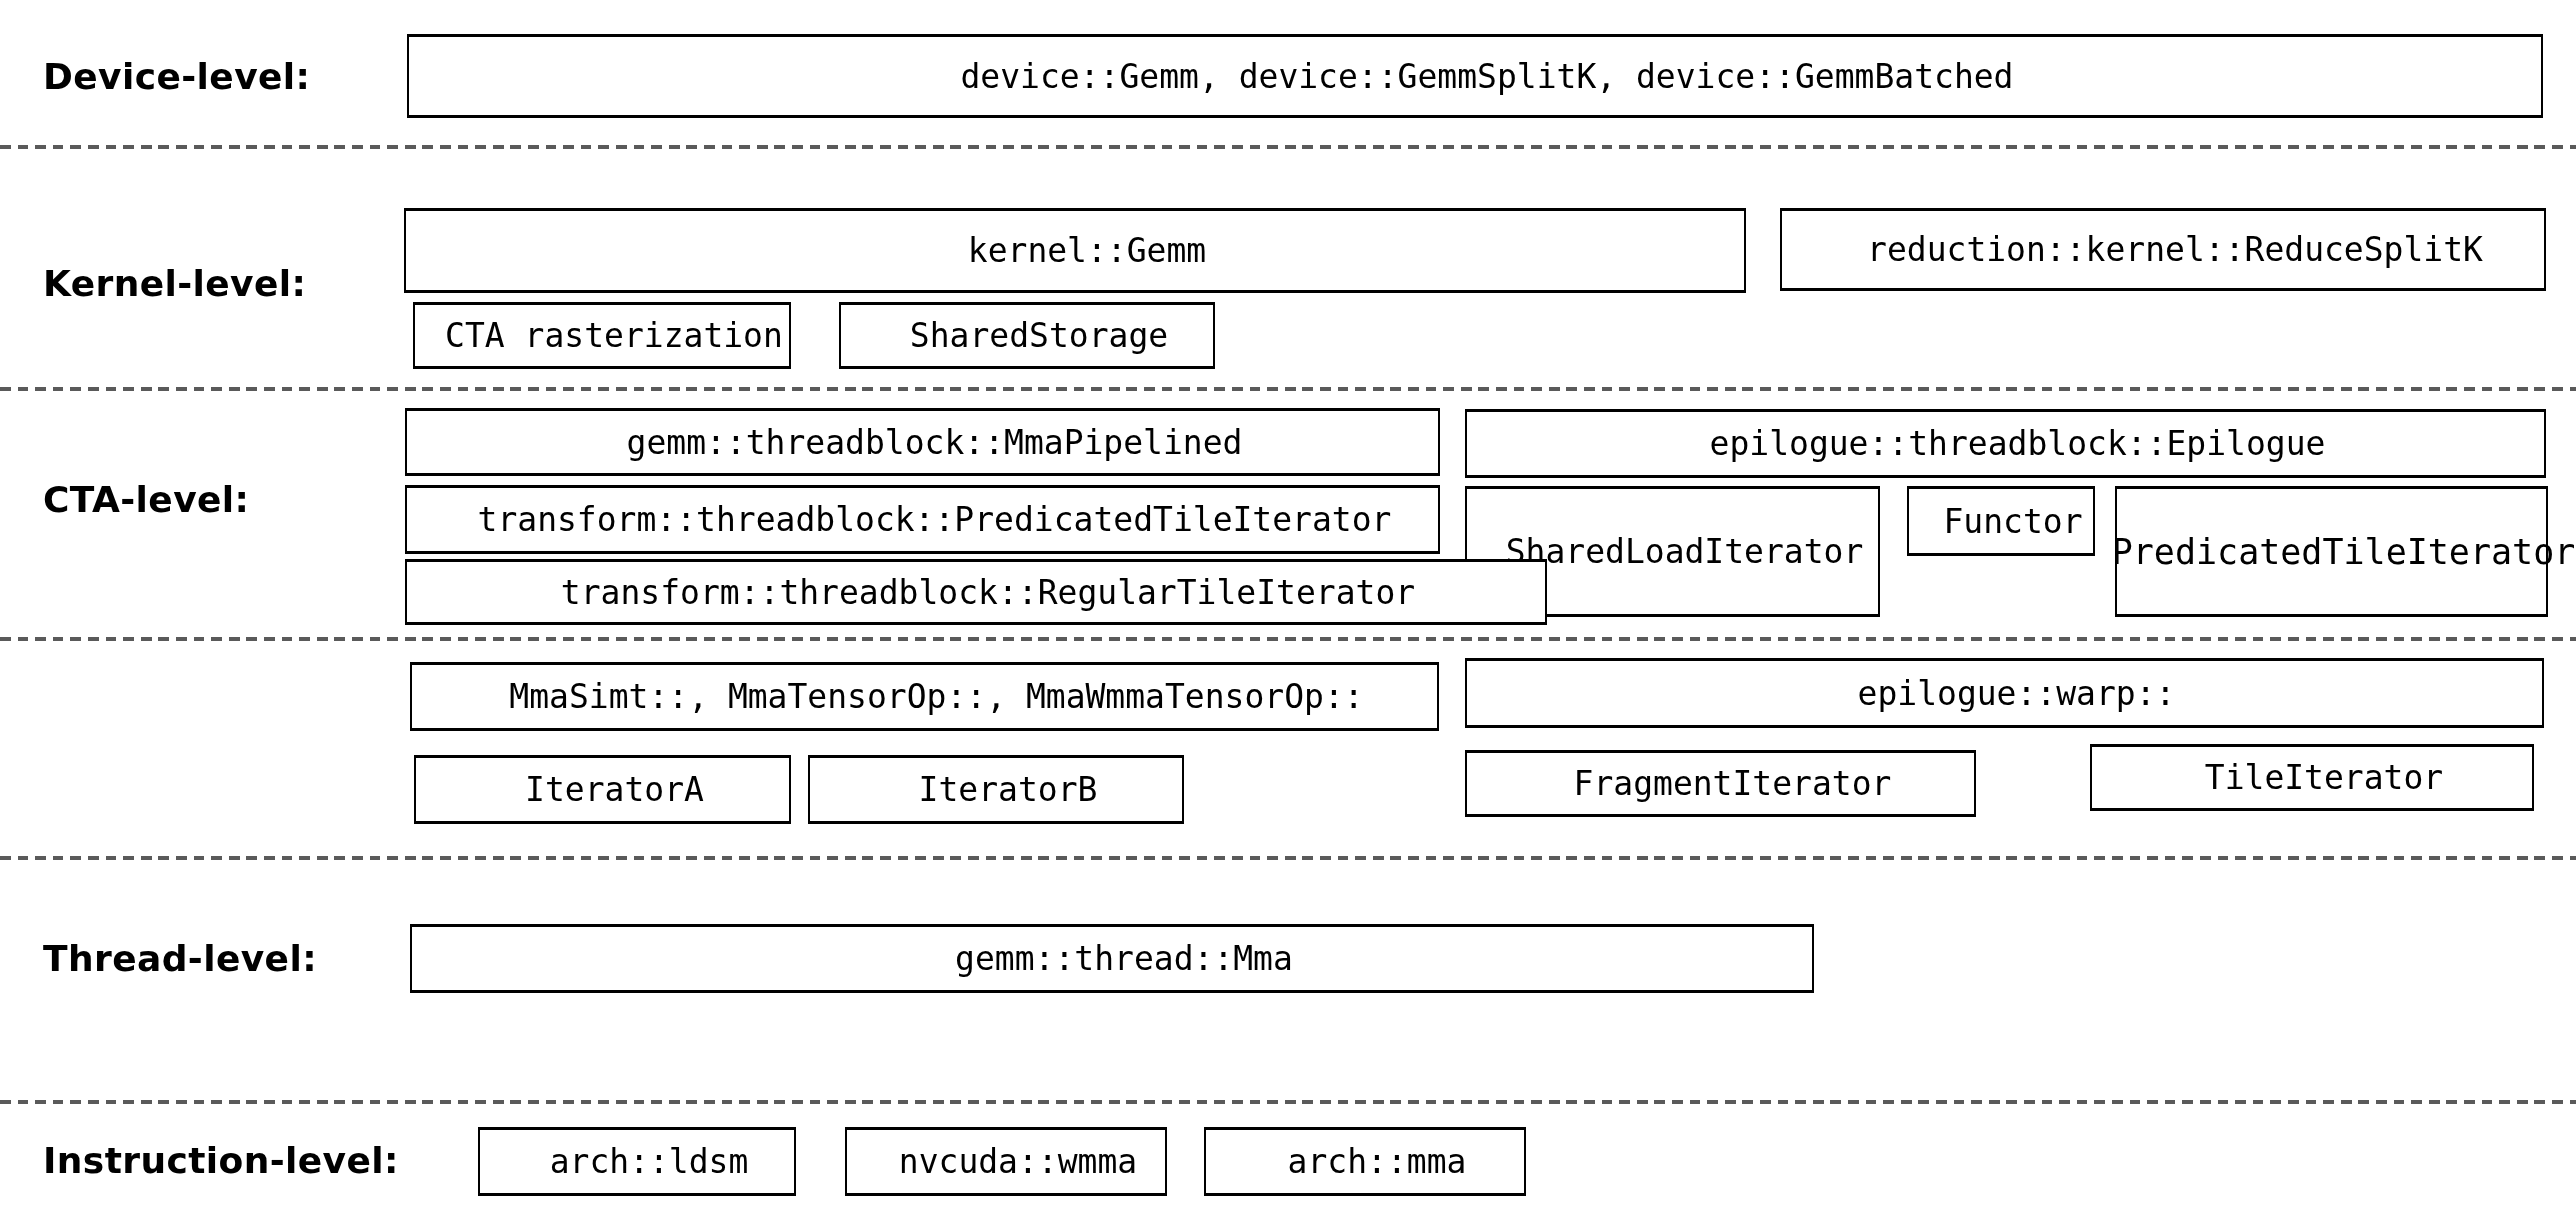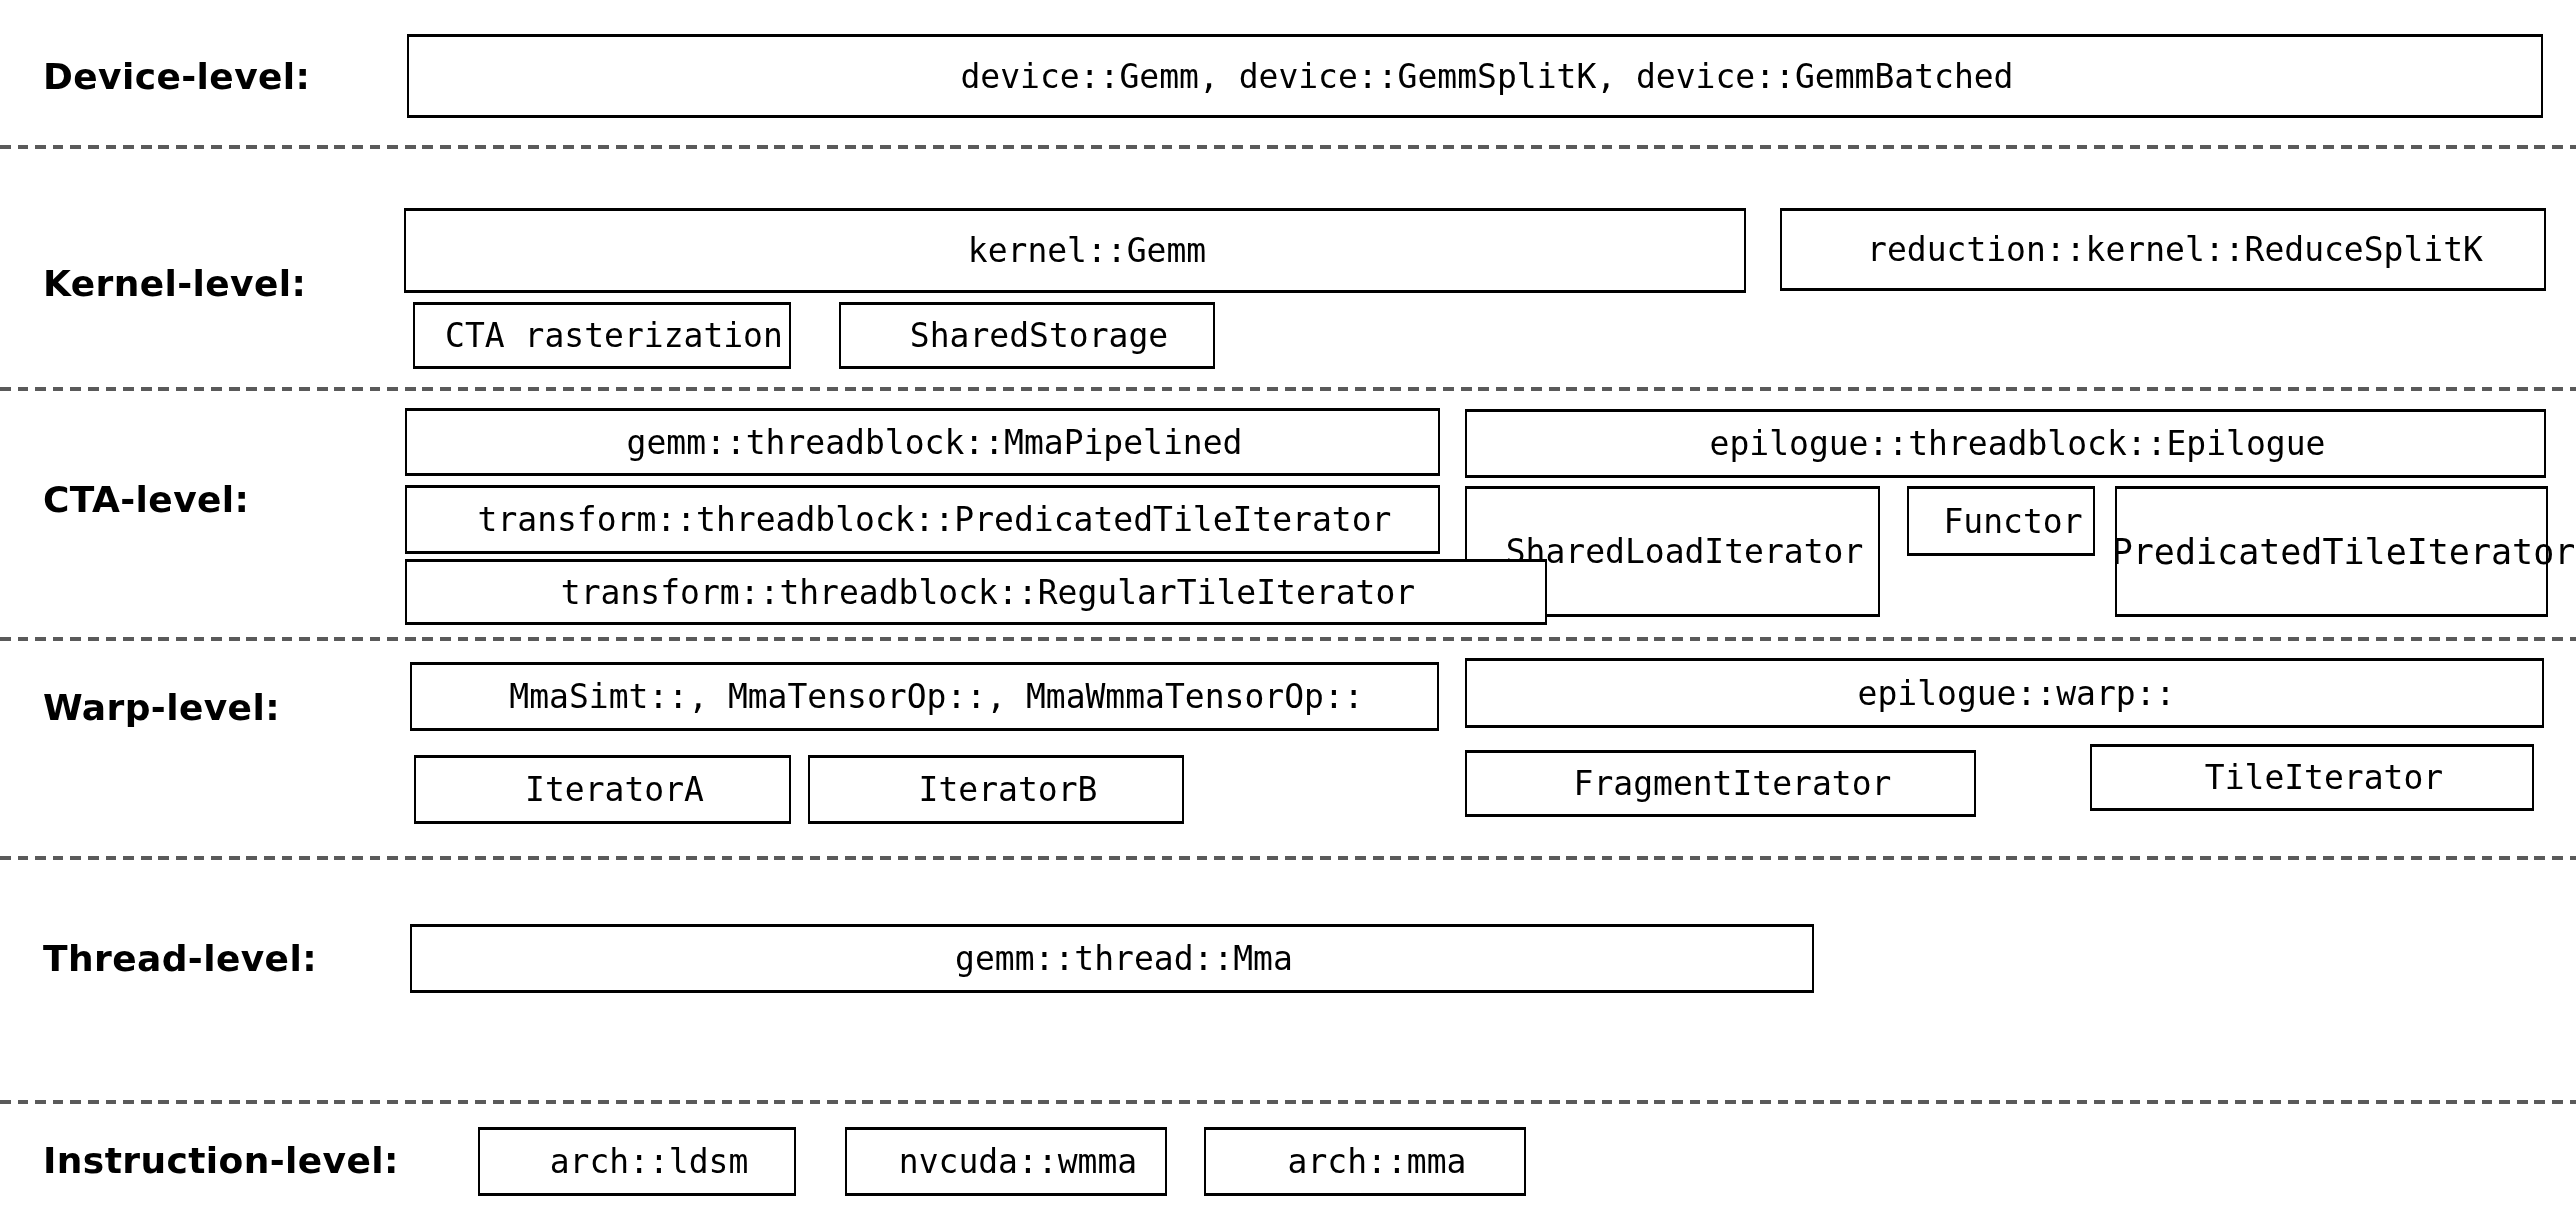--- a/index.html
+++ b/index.html
@@ -62,21 +62,20 @@
 
   <div class="sep" style="top:145px"></div>
   <div class="sep" style="top:387px"></div>
   <div class="sep" style="top:637px"></div>
   <div class="sep" style="top:856px"></div>
   <div class="sep" style="top:1100px"></div>
 
   <div class="row-label" style="top:34px">Device-level:</div>
   <div class="row-label" style="top:241px">Kernel-level:</div>
   <div class="row-label" style="top:457px">CTA-level:</div>
-  <div class="row-label" style="top:665px">Warp-level:</div>
   <div class="row-label" style="top:916px">Thread-level:</div>
   <div class="row-label" style="top:1118px">Instruction-level:</div>
 
   <div class="box" style="left:407px; top:34px; width:2136px; height:84px">device::Gemm, device::GemmSplitK, device::GemmBatched</div>
 
   <div class="box" style="left:404px; top:208px; width:1342px; height:85px">kernel::Gemm</div>
   <div class="box" style="left:1780px; top:208px; width:766px; height:83px">reduction::kernel::ReduceSplitK</div>
   <div class="box" style="left:839px; top:302px; width:376px; height:67px">SharedStorage</div>
   <div class="box" style="left:413px; top:302px; width:378px; height:67px">CTA rasterization</div>
 

